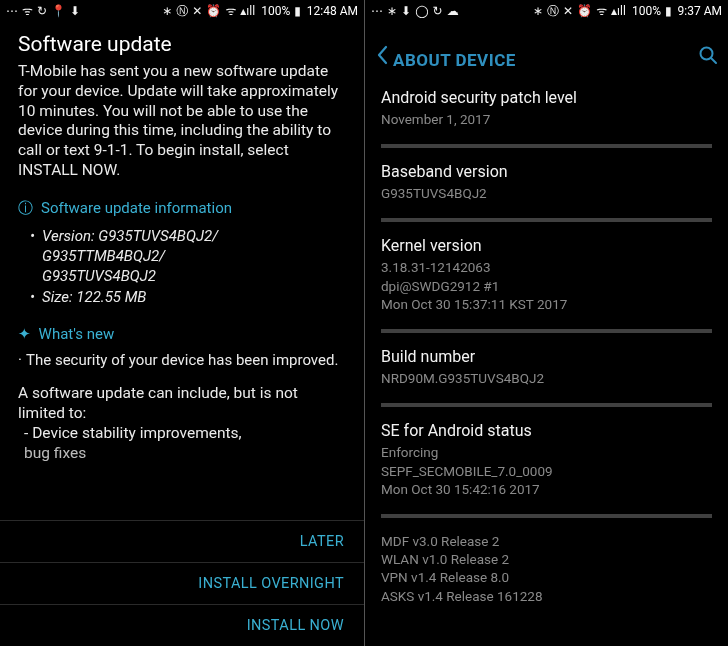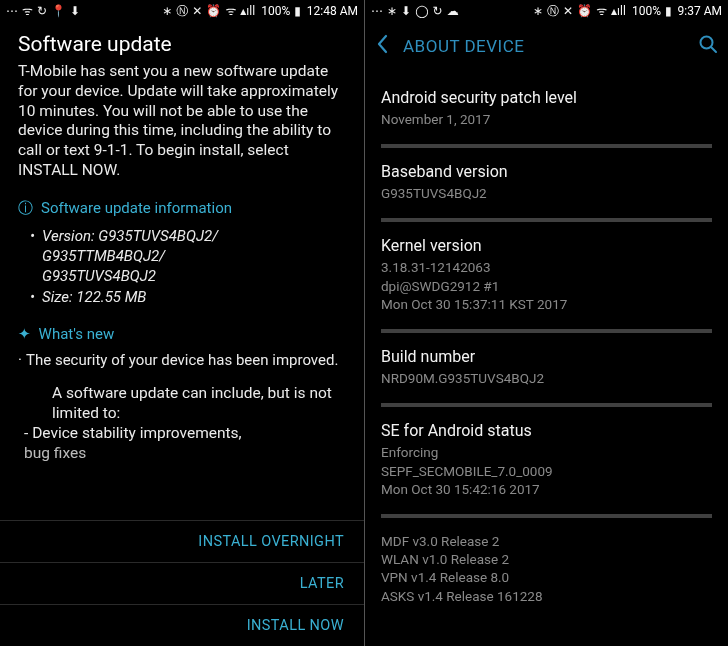--- a/index.html
+++ b/index.html
@@ -118,23 +118,24 @@
     letter-spacing: 0.4px;
     padding: 12px 2px;
     cursor: pointer;
     text-align: right;
   }
 
   
   .appbar {
     height: 48px;
     display: flex;
-    align-items: center;
+    align-items: flex-end;
     padding: 0 10px;
-    gap: 14px;
+    gap: 4px;
+    font-weight: bold;
   }
   .appbar .back, .appbar .search {
     color: #2f8fbe;
     font-size: 20px;
   }
   .appbar .title {
     flex: 1;
     color: #2f8fbe;
     font-size: 17px;
     letter-spacing: 0.5px;
@@ -201,30 +202,30 @@
 G935TUVS4BQJ2</li>
       <li>Size: 122.55 MB</li>
     </ul>
 
     <div class="sec-title">
       <span class="ic">✦</span>
       <span>What's new</span>
     </div>
     <p class="dot-line">The security of your device has been improved.</p>
 
-    <p class="body-text" style="margin-top:14px;margin-left:34px;">A software update can include, but is not limited to:</p>
+    <p class="body-text" style="margin-top:14px;">A software update can include, but is not limited to:</p>
     <p class="body-text" style="padding-left:6px;">- Device stability improvements,</p>
     <p class="body-text cut" style="padding-left:6px;opacity:.8;">bug fixes</p>
   </div>
 
   <div class="btn-row">
+    <div class="btn">LATER</div>
+  </div>
+  <div class="btn-row">
     <div class="btn">INSTALL OVERNIGHT</div>
-  </div>
-  <div class="btn-row">
-    <div class="btn">LATER</div>
   </div>
   <div class="btn-row">
     <div class="btn">INSTALL NOW</div>
   </div>
 </div>
 
 <div class="phone">
   <div class="statusbar">
     <div class="sb-left">
       <span class="sb-icon">⋯</span>

